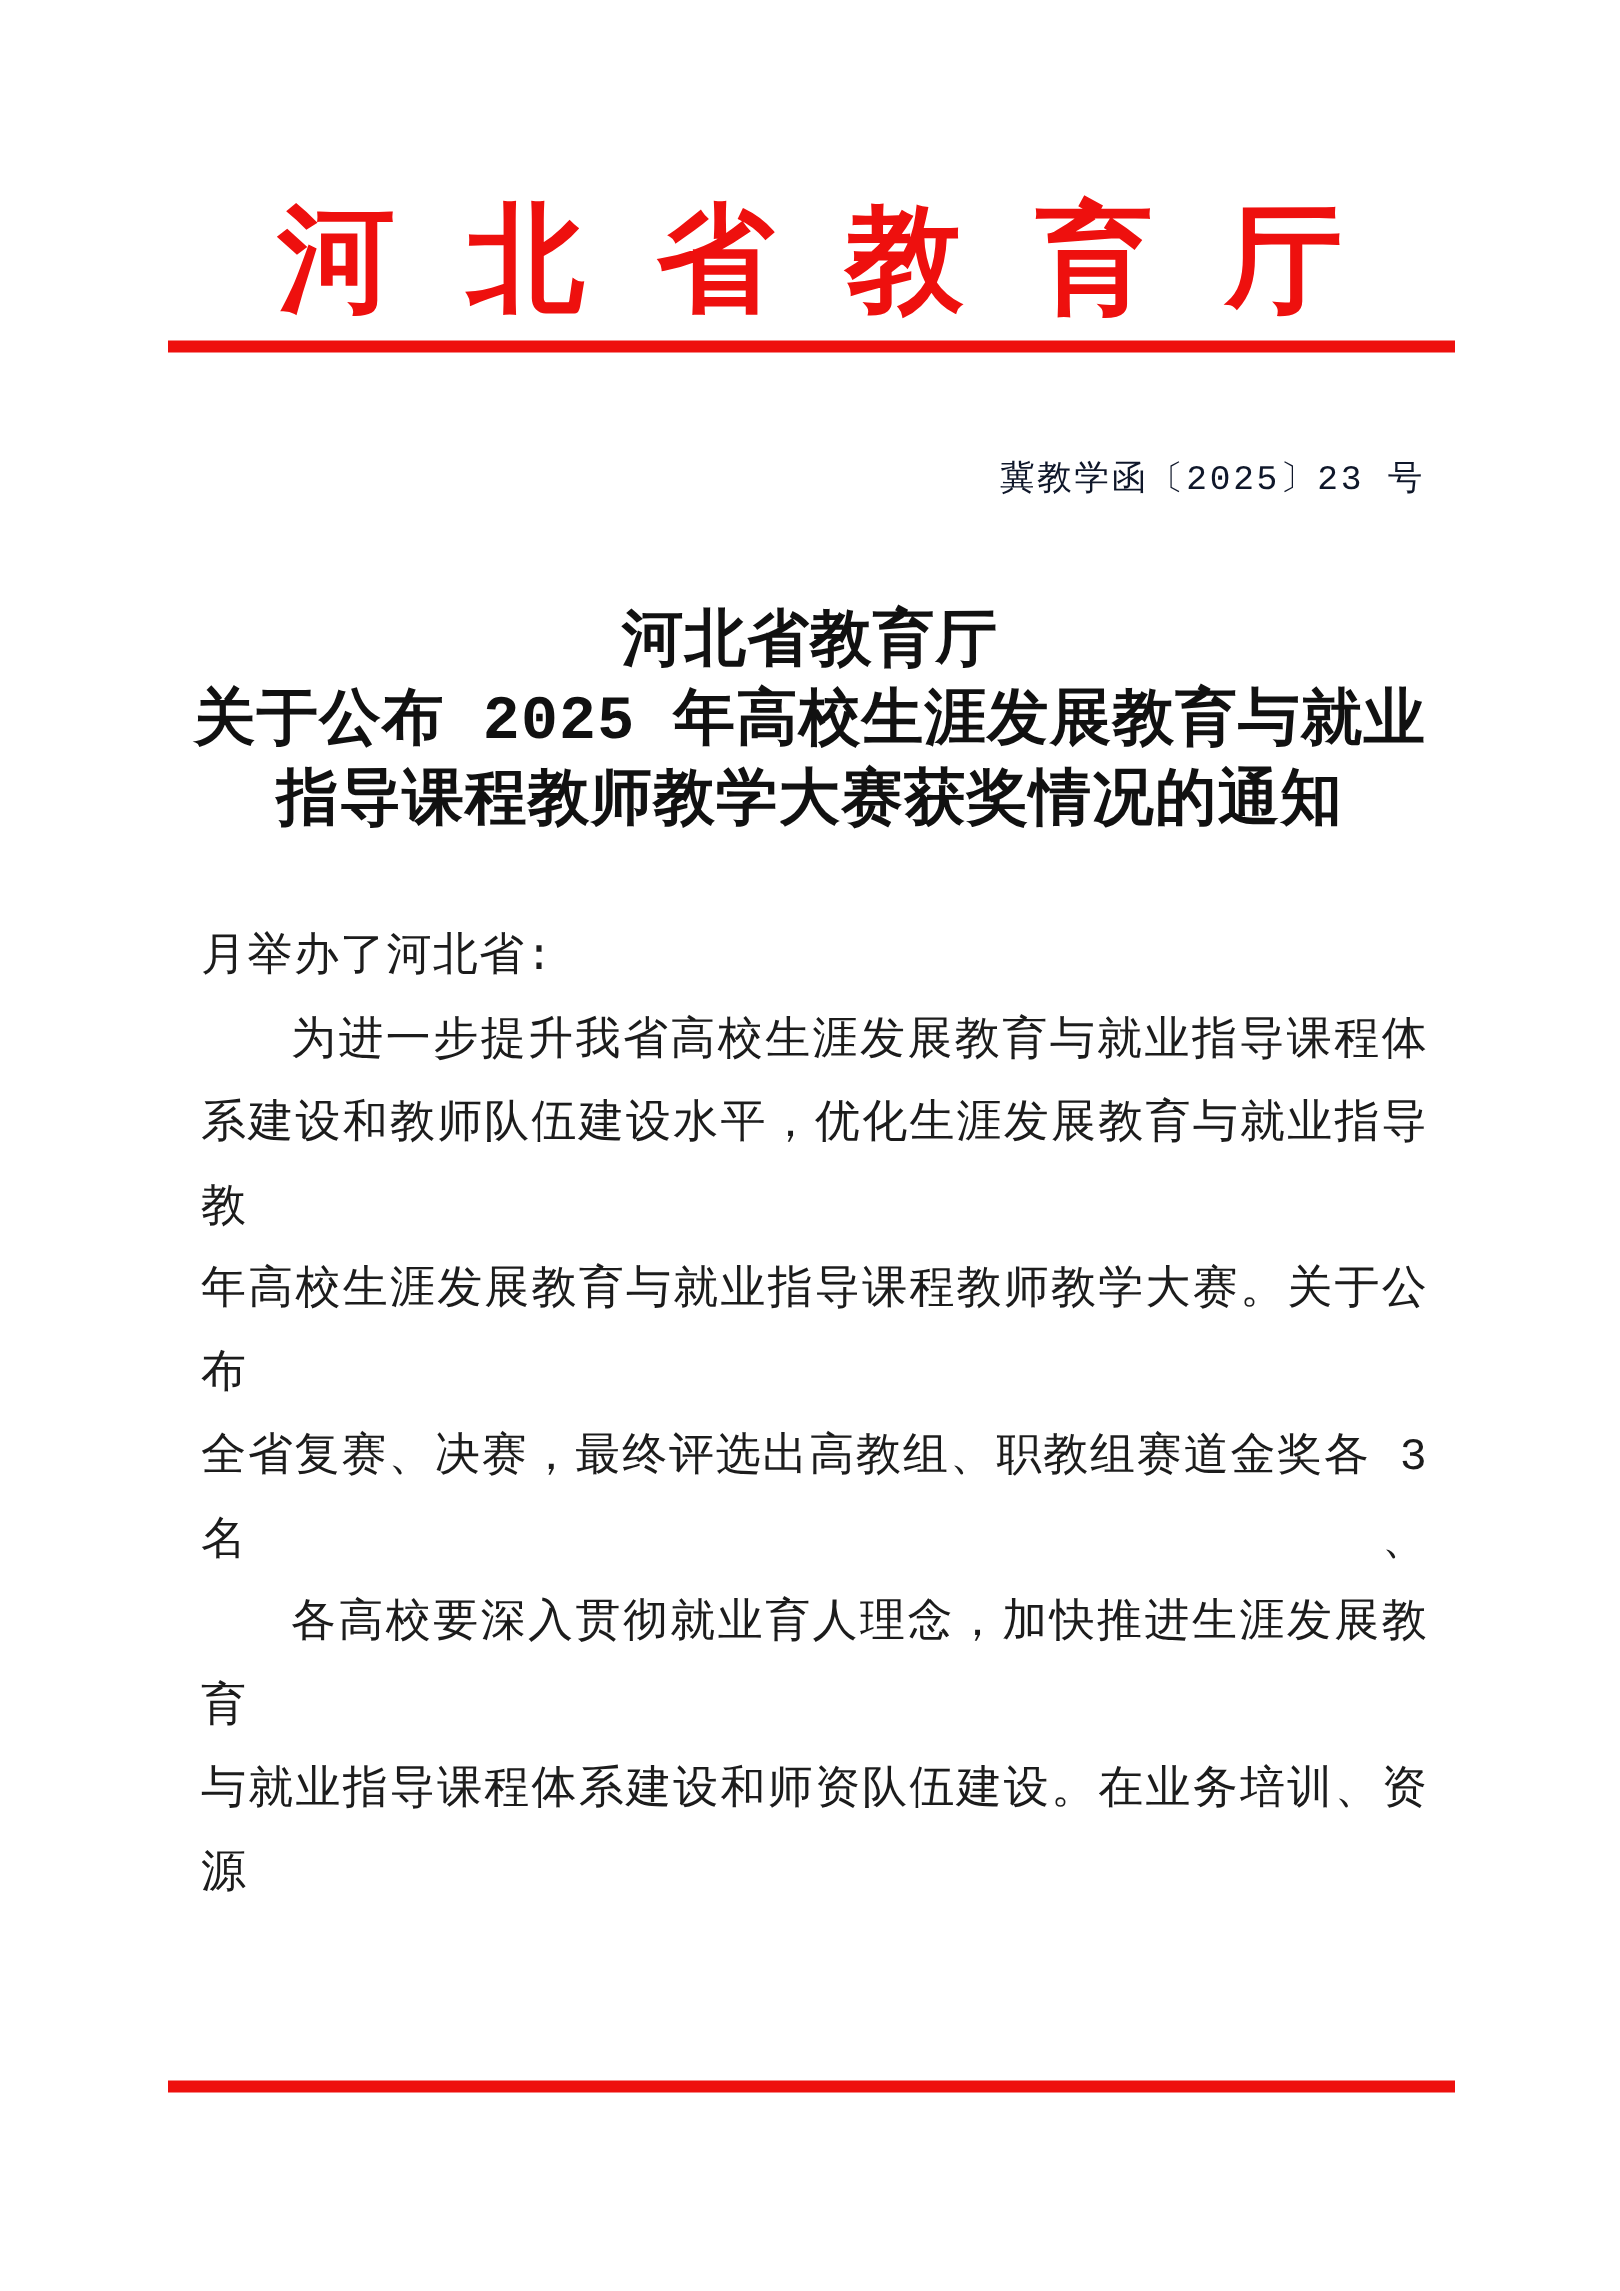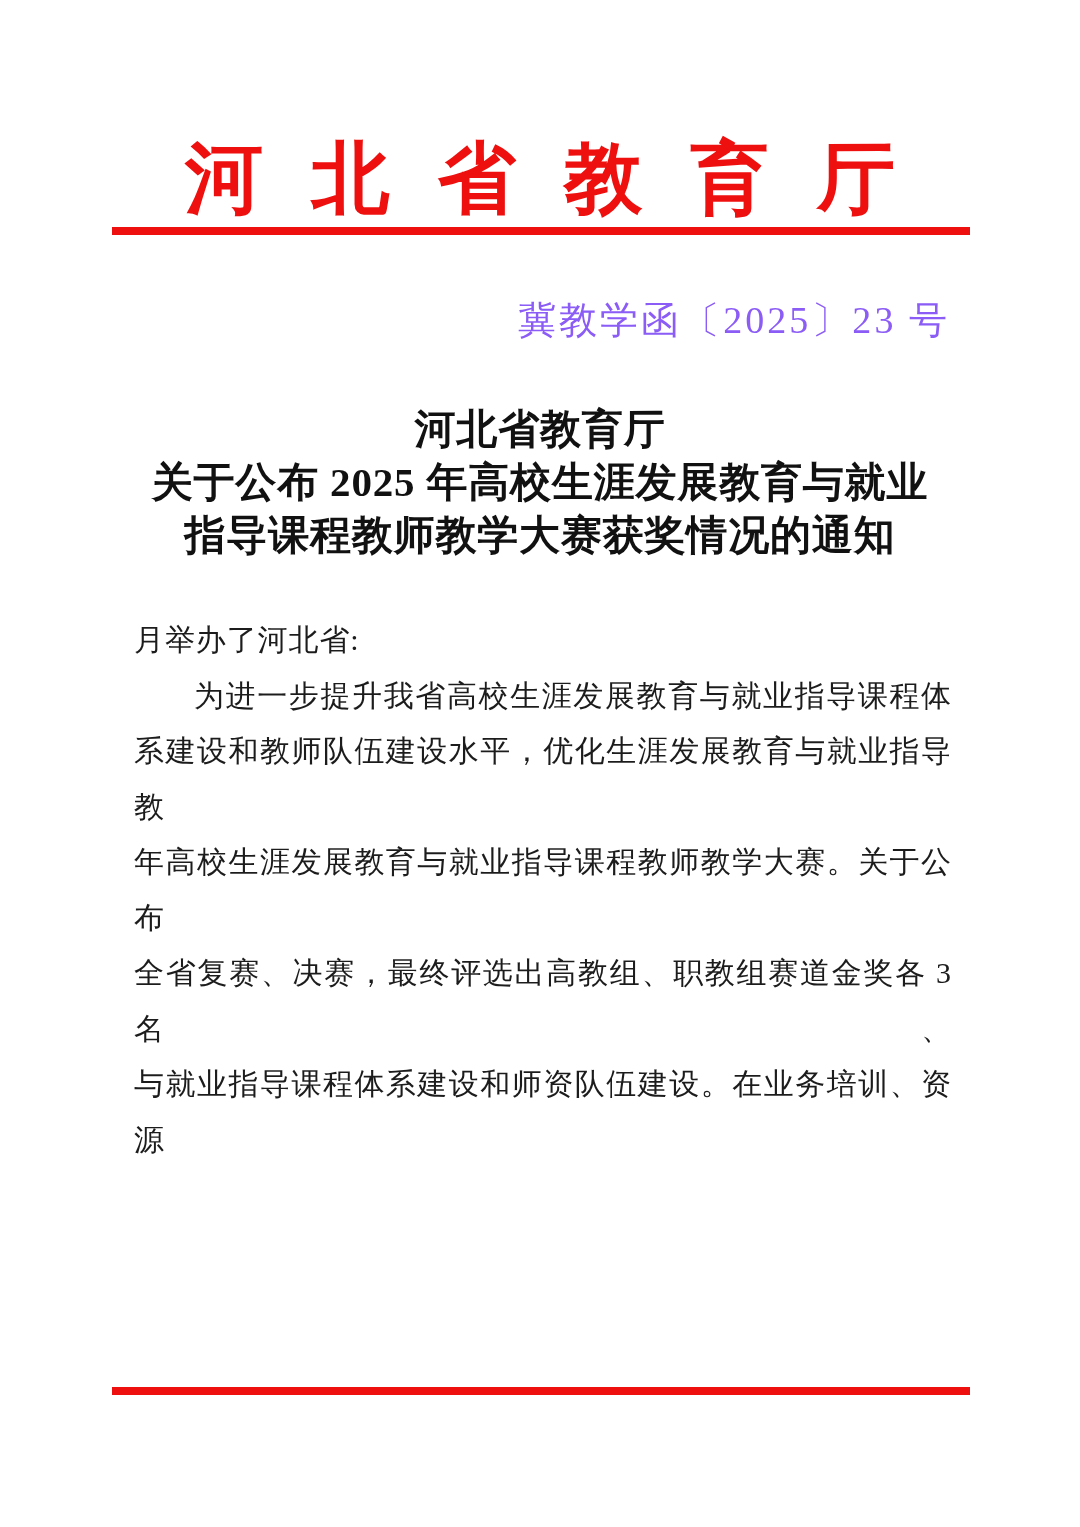--- a/index.html
+++ b/index.html
@@ -1,15 +1,15 @@
 <!DOCTYPE html>
 <html style="--accent: #ee100e; --text: #1a1a1a;"><head>
 <meta charset="utf-8">
 <style>
-  * { margin: 0; padding: 0; box-sizing: border-box; }
+  * { margin: 0; padding: 0; box-sizing: border-box; font-family: Liberation Mono, monospace; }
   html, body { background: #ffffff; }
   body { font-family: "Liberation Serif", "DejaVu Serif", serif; }
 
   .page {
     position: relative;
     width: 1080px;
     height: 1527px;
     margin: 0 auto;
     background: #ffffff;
     overflow: hidden;
@@ -43,24 +43,24 @@
     border-bottom: 5px solid var(--accent, #ee100e);
   }
   .divider-top    { top: 227px; }
   .divider-bottom { top: 1387px; }
 
   
   .doc-number {
     position: absolute;
     top: 301px;
     right: 130px;
-    font-size: 38px;
+    font-size: 23px;
     line-height: 38px;
     letter-spacing: 0.08em;
-    color: #8b5cf6;
+    color: #0f172a;
     white-space: nowrap;
   }
 
   
   .notice-title {
     position: absolute;
     top: 403px;
     left: 0;
     width: 100%;
     text-align: center;
@@ -108,19 +108,20 @@
     <span class="t-line">指导课程教师教学大赛获奖情况的通知</span>
   </h1>
 
   <div class="body-block">
     <div class="body-line salutation para-end">月举办了河北省:</div>
     <div>
         <div class="body-line indent">为进一步提升我省高校生涯发展教育与就业指导课程体</div>
         <div class="body-line">系建设和教师队伍建设水平，优化生涯发展教育与就业指导教</div>
         <div class="body-line">年高校生涯发展教育与就业指导课程教师教学大赛。关于公布</div>
         <div class="body-line">全省复赛、决赛，最终评选出高教组、职教组赛道金奖各 3 名、</div>
+        <div class="body-line indent">各高校要深入贯彻就业育人理念，加快推进生涯发展教育</div>
         <div class="body-line">与就业指导课程体系建设和师资队伍建设。在业务培训、资源</div>
       </div>
   </div>
 
   <div class="divider divider-bottom"></div>
 
 </div>
 
 </body></html>

